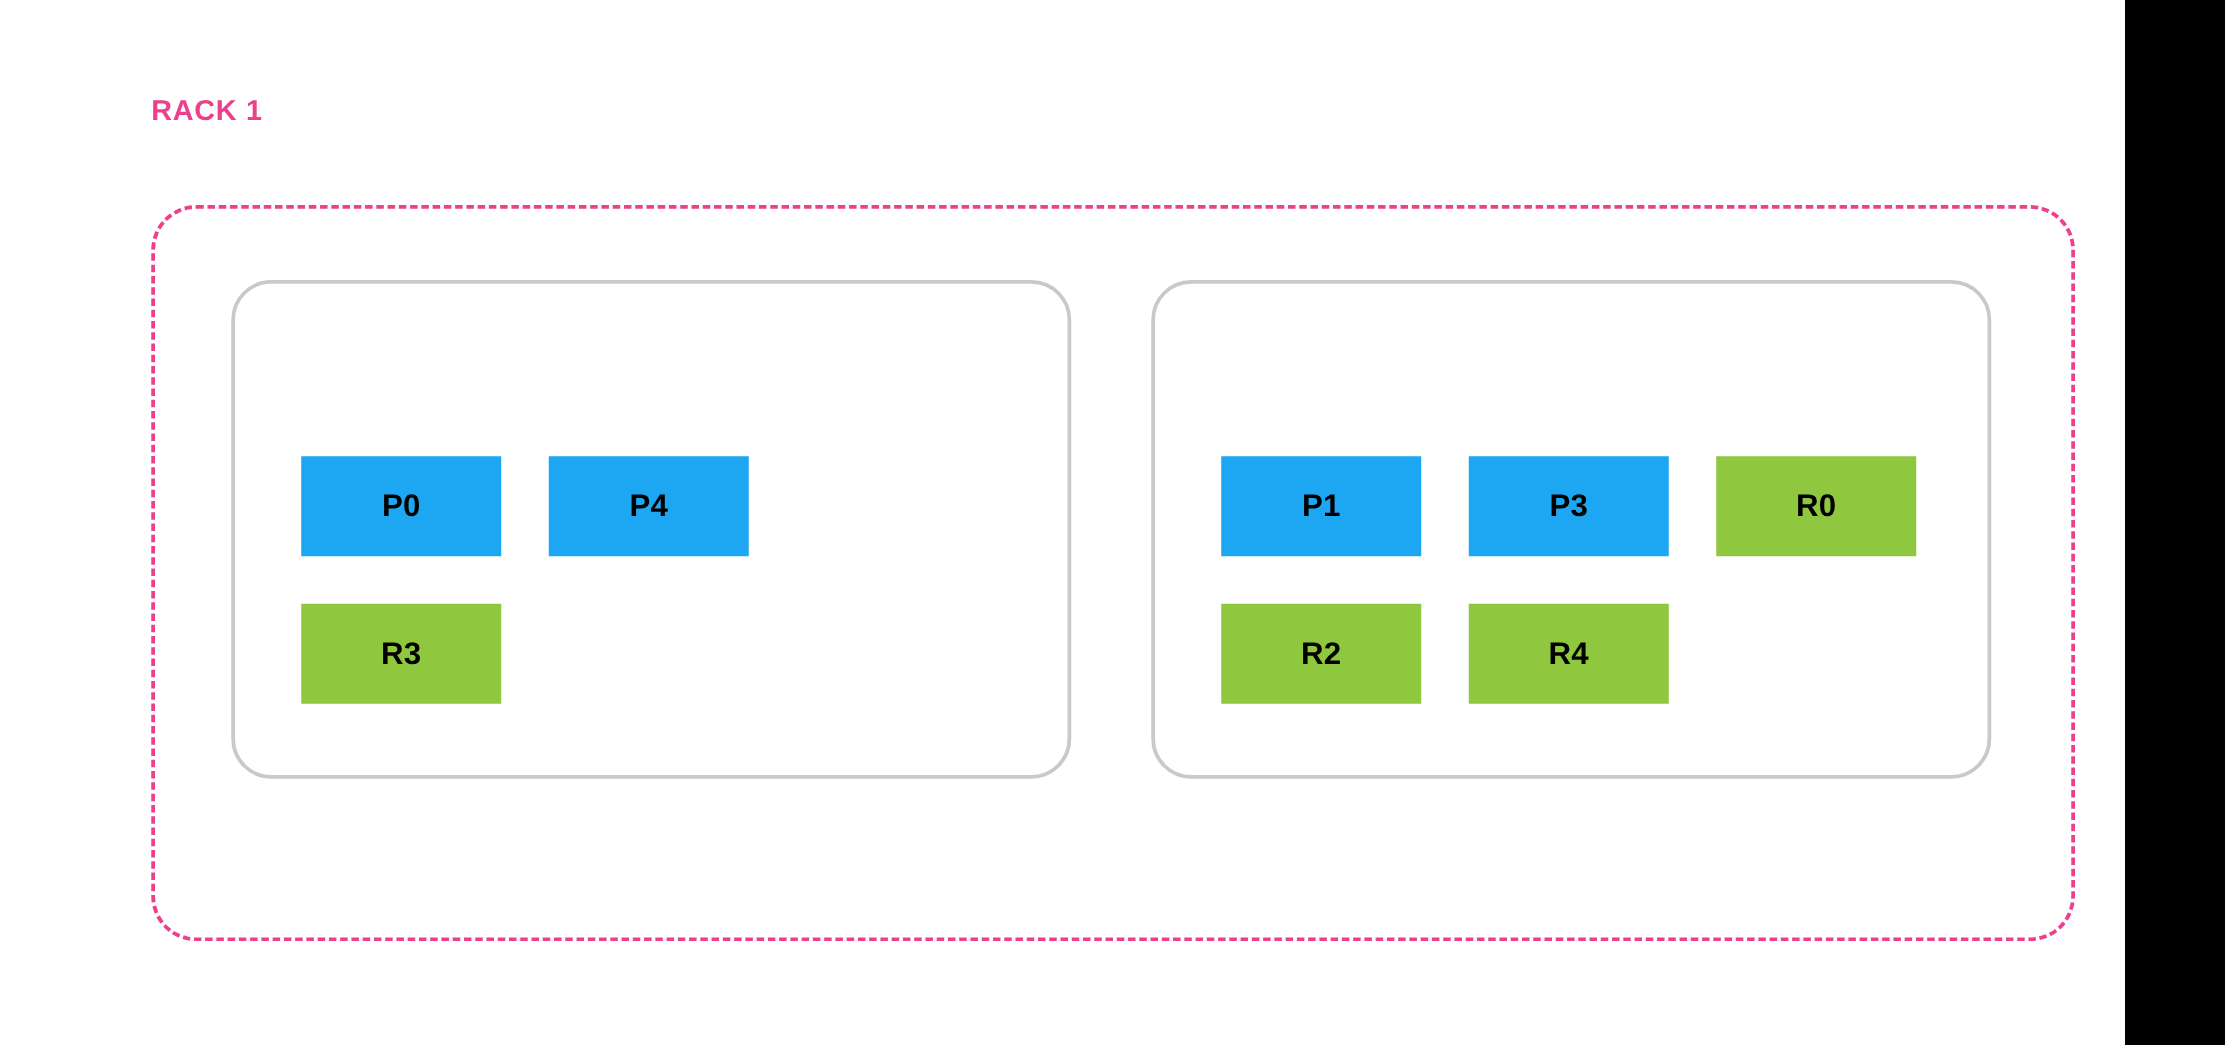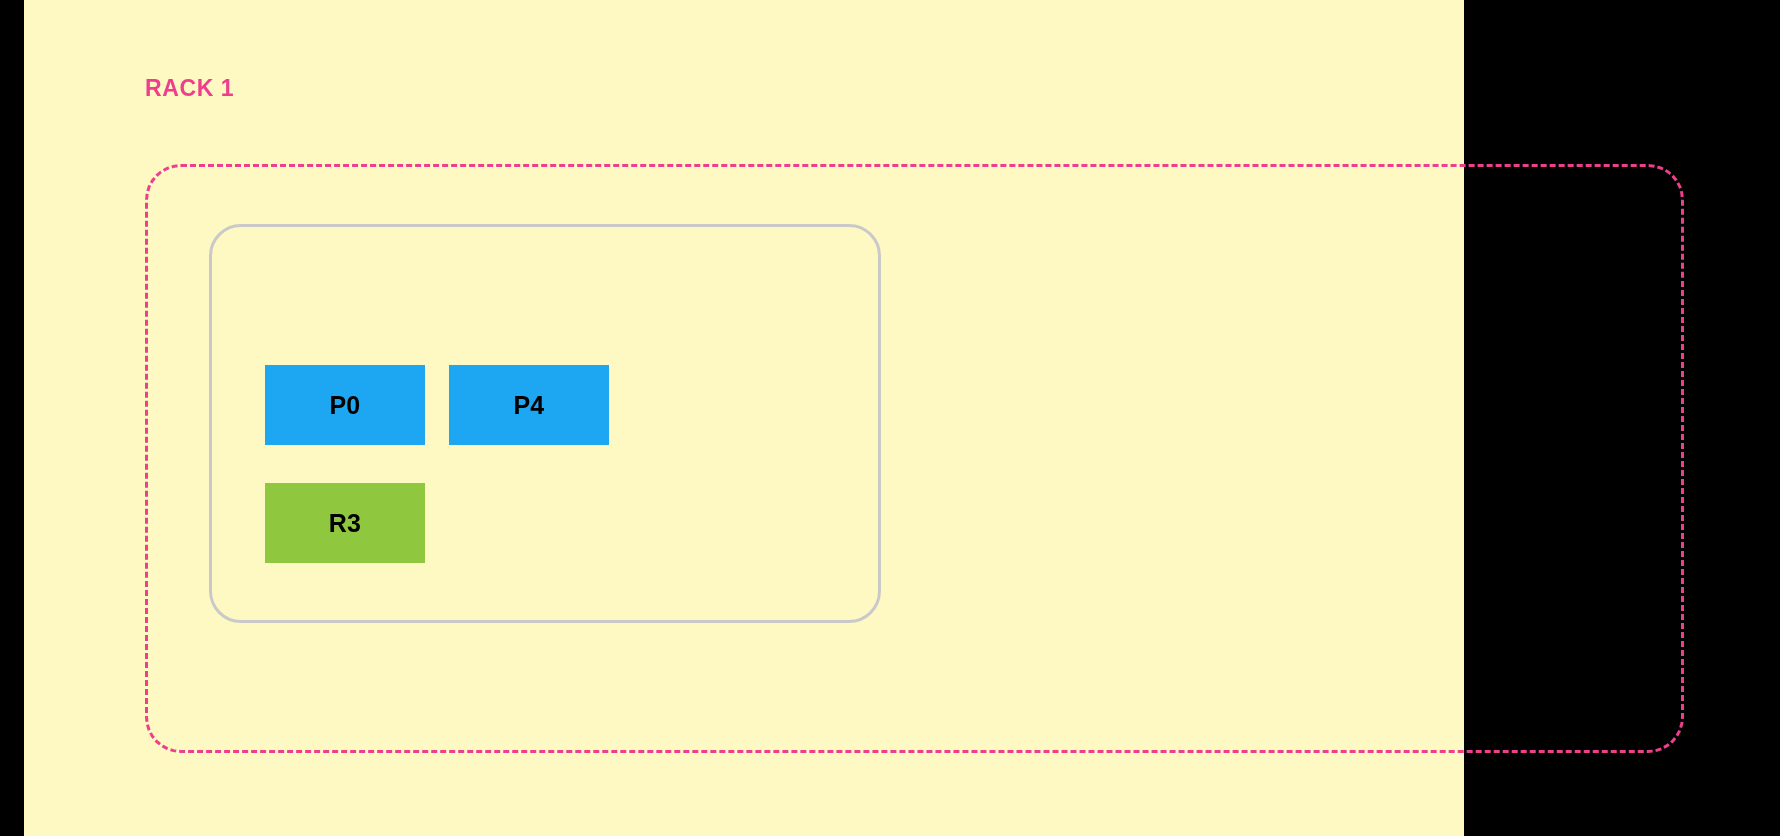--- a/index.html
+++ b/index.html
@@ -11,24 +11,23 @@
   body {
     width: 1780px;
     height: 836px;
     overflow: hidden;
     font-family: "Liberation Sans", sans-serif;
     -webkit-font-smoothing: antialiased;
   }
 
   #canvas {
     position: relative;
-    width: 1440px;
+    width: 1700px;
     height: 836px;
-    background: #fef9c3;
-    margin-left: 24px;
+    background: #ffffff;
   }
 
   
   .rack-label {
     position: absolute;
     left: 121px;
     top: 74px;
     font-size: 23px;
     font-weight: bold;
     letter-spacing: 0.6px;
@@ -69,21 +68,21 @@
     position: absolute;
     left: 53px;
     top: 138px;
     display: flex;
     flex-direction: column;
     gap: 38px;
   }
   .slot-row {
     display: flex;
     flex-direction: row;
-    gap: 24px;
+    gap: 38px;
   }
 
   .slot {
     width: 160px;
     height: 80px;
     display: flex;
     align-items: center;
     justify-content: center;
     font-size: 25px;
     font-weight: bold;
@@ -108,14 +107,27 @@
       <div class="slot-row">
         <div class="slot primary">P0</div>
         <div class="slot primary">P4</div>
       </div>
       <div class="slot-row">
         <div class="slot replica">R3</div>
       </div>
     </div>
   </div>
 
+  <div class="host-box host-1">
+    <div class="slot-grid">
+      <div class="slot-row">
+        <div class="slot primary">P1</div>
+        <div class="slot primary">P3</div>
+        <div class="slot replica">R0</div>
+      </div>
+      <div class="slot-row">
+        <div class="slot replica">R2</div>
+        <div class="slot replica">R4</div>
+      </div>
+    </div>
+  </div>
 
 </div>
 
 </body></html>

